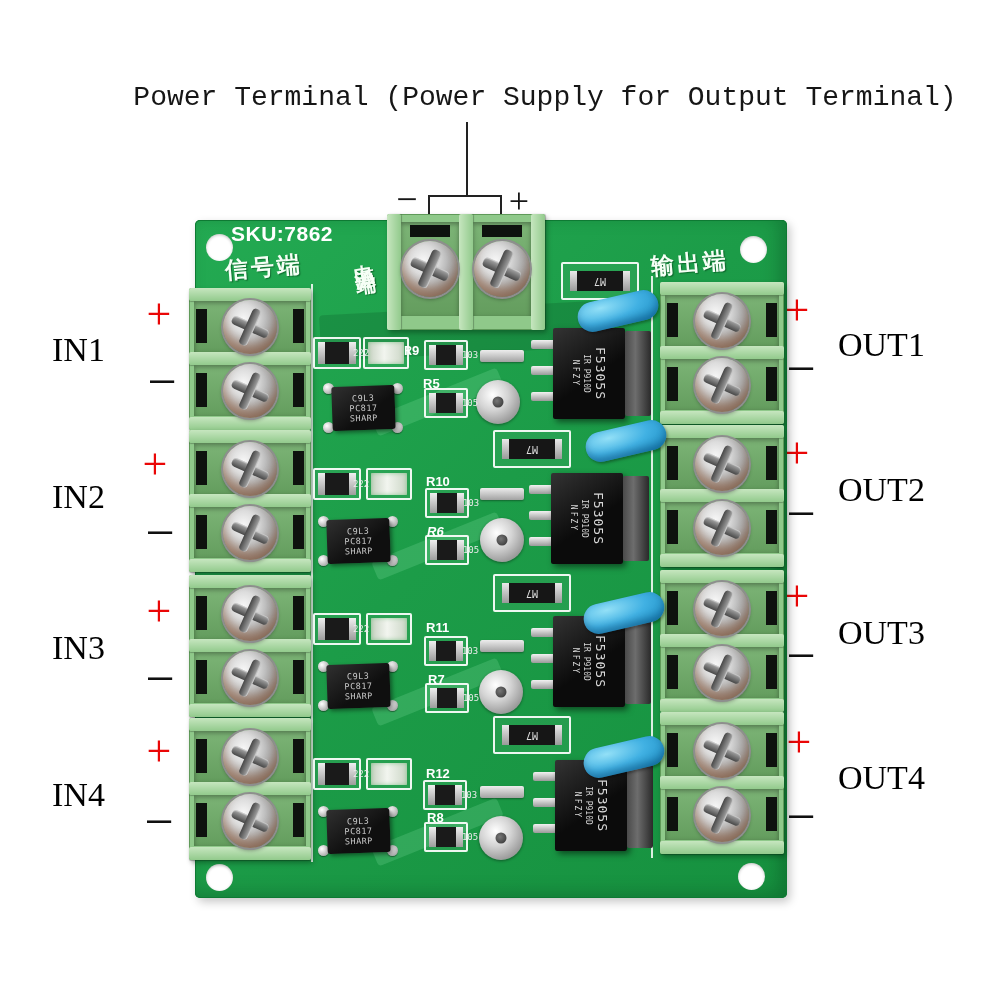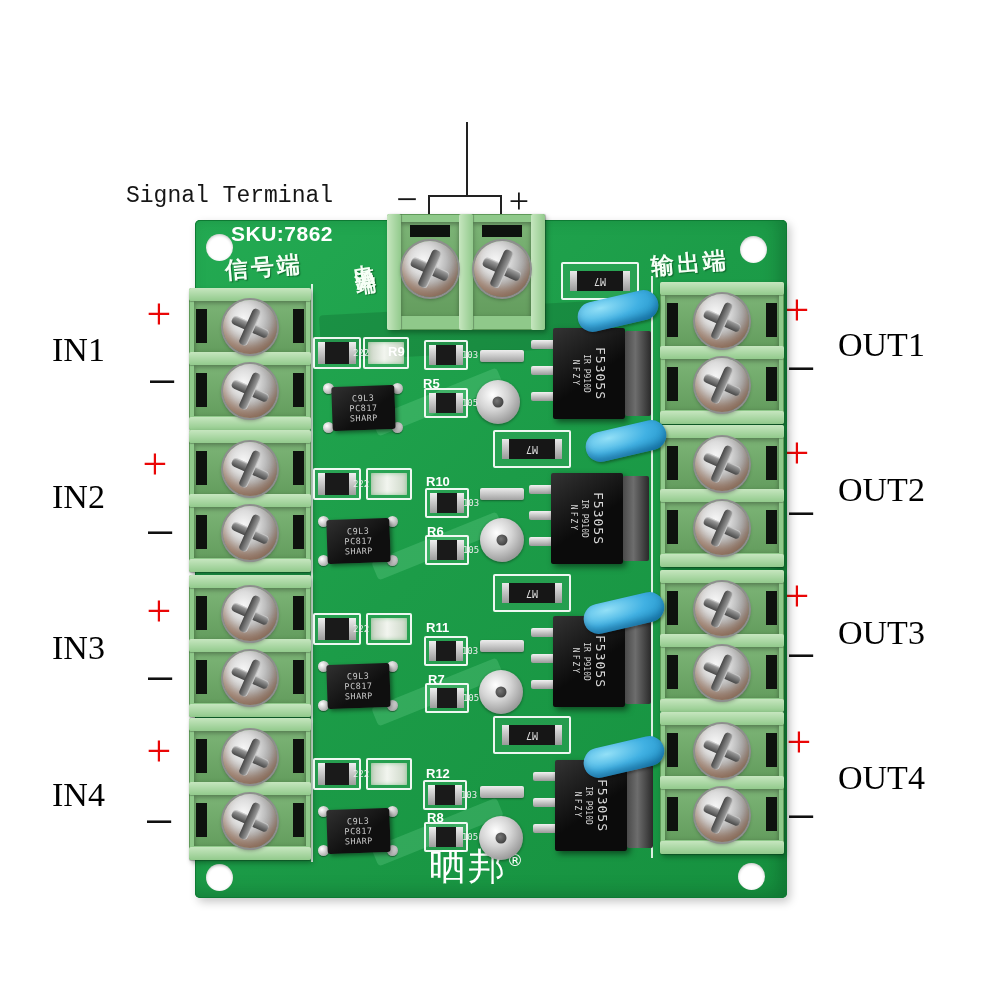--- a/index.html
+++ b/index.html
@@ -102,27 +102,27 @@
             box-shadow:0 1px 3px rgba(0,0,0,.4); }
   .bigpad::after { content:""; position:absolute; left:50%; top:50%; width:11px; height:11px; border-radius:50%;
             transform:translate(-50%,-50%); background:radial-gradient(circle at 40% 40%, #777, #2e2e2e); }
   .padbar { background:linear-gradient(#ededed,#a2a2a2); border-radius:2px; box-shadow:0 1px 2px rgba(0,0,0,.35); }
 </style>
 </head>
 <body>
 
 <div class="stage">
 
+  <div class="abs fig-title">Power Terminal (Power Supply for Output Terminal)</div>
   <div class="abs ann-line" style="left:466px;top:122px;width:2px;height:74px;"></div>
   <div class="abs ann-line" style="left:428px;top:195px;width:74px;height:2px;"></div>
   <div class="abs ann-line" style="left:428px;top:195px;width:2px;height:49px;"></div>
   <div class="abs ann-line" style="left:500px;top:195px;width:2px;height:49px;"></div>
   <span class="abs sign minus-sm" style="left:407px;top:199px;">−</span>
   <span class="abs sign plus-sm" style="left:519px;top:201px;">+</span>
-  <div class="abs side-lbl" style="left:126px;top:183px;">Signal Terminal</div>
 
   <div class="abs io-lbl" style="left:52px;top:331px;text-align:center;">IN1</div>
   <div class="abs io-lbl" style="left:52px;top:478px;">IN2</div>
   <div class="abs io-lbl" style="left:52px;top:629px;">IN3</div>
   <div class="abs io-lbl" style="left:52px;top:776px;">IN4</div>
 
   <div class="abs io-lbl" style="left:838px;top:326px;">OUT1</div>
   <div class="abs io-lbl" style="left:838px;top:471px;">OUT2</div>
   <div class="abs io-lbl" style="left:838px;top:614px;">OUT3</div>
   <div class="abs io-lbl" style="left:838px;top:759px;">OUT4</div>
@@ -155,21 +155,20 @@
 
     <div class="abs hole" style="left:11px;top:14px;"></div>
     <div class="abs hole" style="left:545px;top:16px;"></div>
     <div class="abs hole" style="left:11px;top:644px;"></div>
     <div class="abs hole" style="left:543px;top:643px;"></div>
 
     <div class="abs sku" style="left:36px;top:2px;">SKU:7862</div>
     <div class="abs cn cn-slant" style="left:30px;top:32px;">信号端</div>
     <div class="abs cn cn-vert" style="left:160px;top:28px;height:96px;">电源端</div>
     <div class="abs cn cn-slant" style="left:456px;top:28px;">输出端</div>
-    <div class="abs logo" style="left:234px;top:622px;"><span>晒邦</span><sup>®</sup></div>
 
     <div class="abs silk" style="left:116px;top:64px;width:2px;height:578px;"></div>
     <div class="abs silk" style="left:456px;top:56px;width:2px;height:582px;"></div>
 
     <div class="abs pblock" style="left:192px;top:-6px;">
       <div class="abs trim-v" style="left:0;"></div>
       <div class="abs trim-v" style="left:72px;"></div>
       <div class="abs trim-v" style="right:0;"></div>
       <div class="abs pcell" style="left:14px;">
         <div class="abs slot-h"></div>
@@ -304,21 +303,21 @@
     </div>
 
     <div class="abs obox" style="left:118px;top:117px;width:44px;height:28px;">
         <div class="smd">
           <span>222</span>
         </div>
       </div>
     <div class="abs obox" style="left:168px;top:117px;width:42px;height:28px;">
         <div class="led-in"></div>
       </div>
-    <div class="abs rlab" style="left:193px;top:124px;">R9</div>
+    <div class="abs rlab" style="left:209px;top:124px;font-family:Liberation Mono, monospace;">R9</div>
     <div class="abs obox" style="left:229px;top:120px;width:40px;height:26px;">
         <div class="smd">
           <span>103</span>
         </div>
       </div>
     <div class="abs rlab" style="left:228px;top:156px;">R5</div>
     <div class="abs obox" style="left:229px;top:168px;width:40px;height:26px;">
         <div class="smd">
           <span>105</span>
         </div>
@@ -362,21 +361,21 @@
       </div>
     <div class="abs obox" style="left:171px;top:248px;width:42px;height:28px;">
         <div class="led-in"></div>
       </div>
     <div class="abs rlab" style="left:231px;top:254px;">R10</div>
     <div class="abs obox" style="left:230px;top:268px;width:40px;height:26px;">
         <div class="smd">
           <span>103</span>
         </div>
       </div>
-    <div class="abs rlab" style="left:232px;top:304px;">R6</div>
+    <div class="abs rlab" style="left:232px;top:304px;font-style:italic;">R6</div>
     <div class="abs obox" style="left:230px;top:315px;width:40px;height:26px;">
         <div class="smd">
           <span>105</span>
         </div>
       </div>
     <div class="abs opto-wrap" style="left:123px;top:294px;">
       <div class="pin" style="left:0;top:2px;"></div>
       <div class="pin" style="left:0;top:41px;"></div>
       <div class="pin" style="left:69px;top:2px;"></div>
       <div class="pin" style="left:69px;top:41px;"></div>

